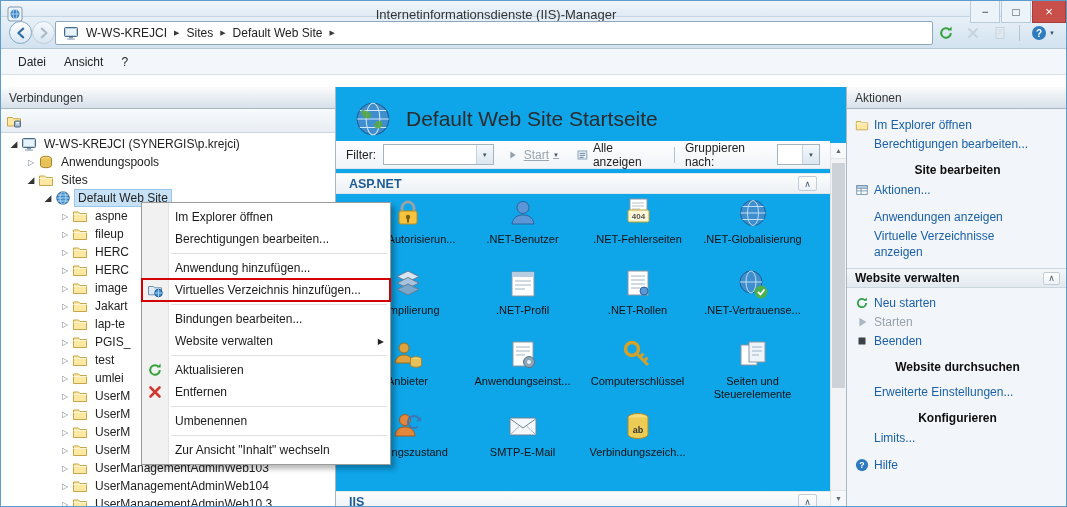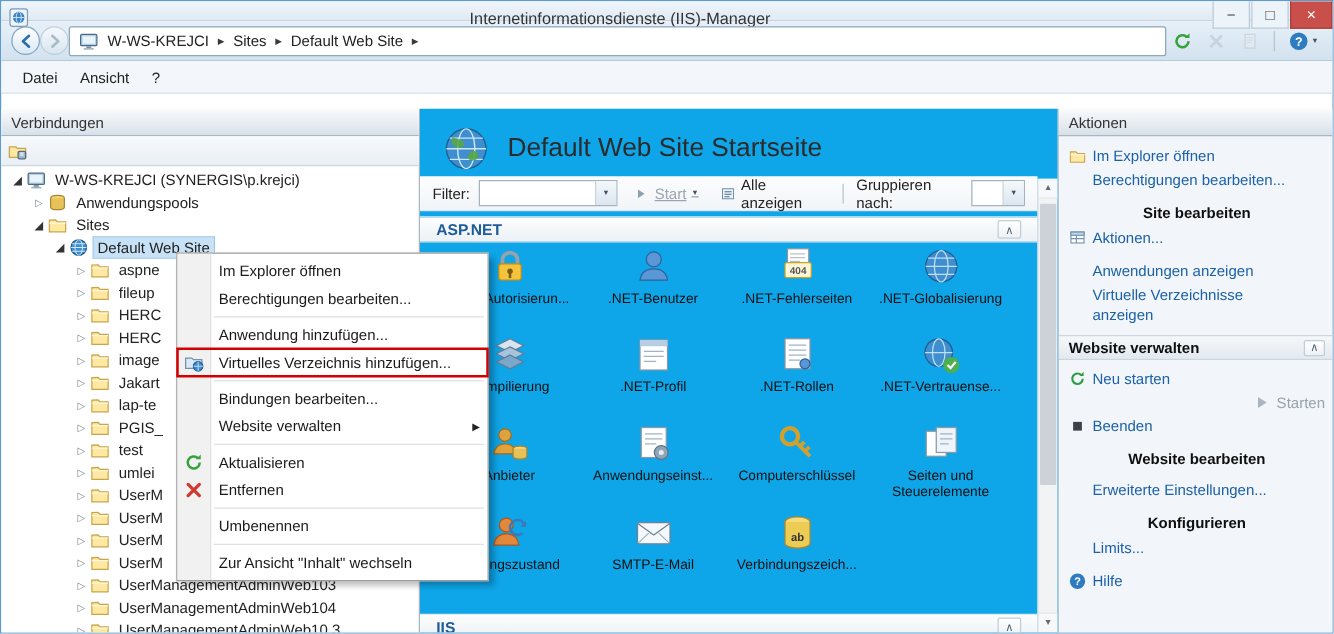--- a/index.html
+++ b/index.html
@@ -78,21 +78,21 @@
   .sb-btn { height:16px; display:flex; align-items:center; justify-content:center; font-size:7px; color:#5f6a74; background:#f7f8f9; border-bottom:1px solid #e3e6e9; }
   .sb-btn.bottom { position:absolute; bottom:0; left:0; right:0; border-top:1px solid #e3e6e9; border-bottom:none; }
   .sb-thumb { position:absolute; top:20px; left:1px; right:1px; height:225px; background:#cdd2d8; border-radius:1px; }
 
   
   .right-panel { width:220px; flex:none; border-left:1px solid #a9b7c3; background:#f2f6fa; display:flex; flex-direction:column; }
   .actions-body { flex:1; padding:6px 6px 0 8px; overflow:hidden; }
   .action-item { display:flex; align-items:flex-start; gap:5px; min-height:19px; color:#1b60a8; line-height:16px; padding-top:2px; }
   .action-item .icon { flex:none; margin-top:1px; }
   .action-item.no-icon { padding-left:19px; }
-  .action-item.disabled { color:#97a2ac;justify-content:flex-end; }
+  .action-item.disabled { color:#97a2ac; }
   .action-item.gap { margin-top:8px; }
   .action-item .txt { max-width:170px; }
   .action-heading { font-weight:bold; color:#0f0f0f; margin:10px 0 3px 0;text-align:center; }
   .action-bar { margin:8px -6px 5px -8px; height:20px; background:linear-gradient(#f5f8fa,#e2e9ef); border-top:1px solid #ccd6df; border-bottom:1px solid #ccd6df; display:flex; align-items:center; padding:0 6px 0 8px; font-weight:bold; color:#0f0f0f; }
   .action-bar .chevron-btn { width:17px; height:13px; }
 
   
   .context-menu { position:absolute; left:140px; top:201px; width:250px; background:#fff; border:1px solid #9b9b9b; box-shadow:4px 4px 5px rgba(0,0,0,.28); padding:3px 0; z-index:40; }
   .context-menu::before { content:""; position:absolute; left:0; top:0; bottom:0; width:26px; background:#f1f1f1; border-right:1px solid #e2e2e2; }
   .menu-item-row { position:relative; height:22px; display:flex; align-items:center; padding:0 6px 0 33px; color:#1a1a1a; }
@@ -699,21 +699,21 @@
             <span class="txt">Starten</span>
           </div>
           <div class="action-item">
             <span class="icon i14">
               <svg viewBox="0 0 16 16">
                 <rect x="4" y="4" width="8" height="8" fill="#3a4148"></rect>
               </svg>
             </span>
             <span class="txt">Beenden</span>
           </div>
-          <div class="action-heading">Website bearbeiten</div>
+          <div class="action-heading">Website durchsuchen</div>
           <div class="action-item no-icon gap">
             <span class="txt">Erweiterte Einstellungen...</span>
           </div>
           <div class="action-heading">Konfigurieren</div>
           <div class="action-item no-icon">
             <span class="txt">Limits...</span>
           </div>
           <div class="action-item gap">
             <span class="icon i14">
               <svg viewBox="0 0 16 16">

